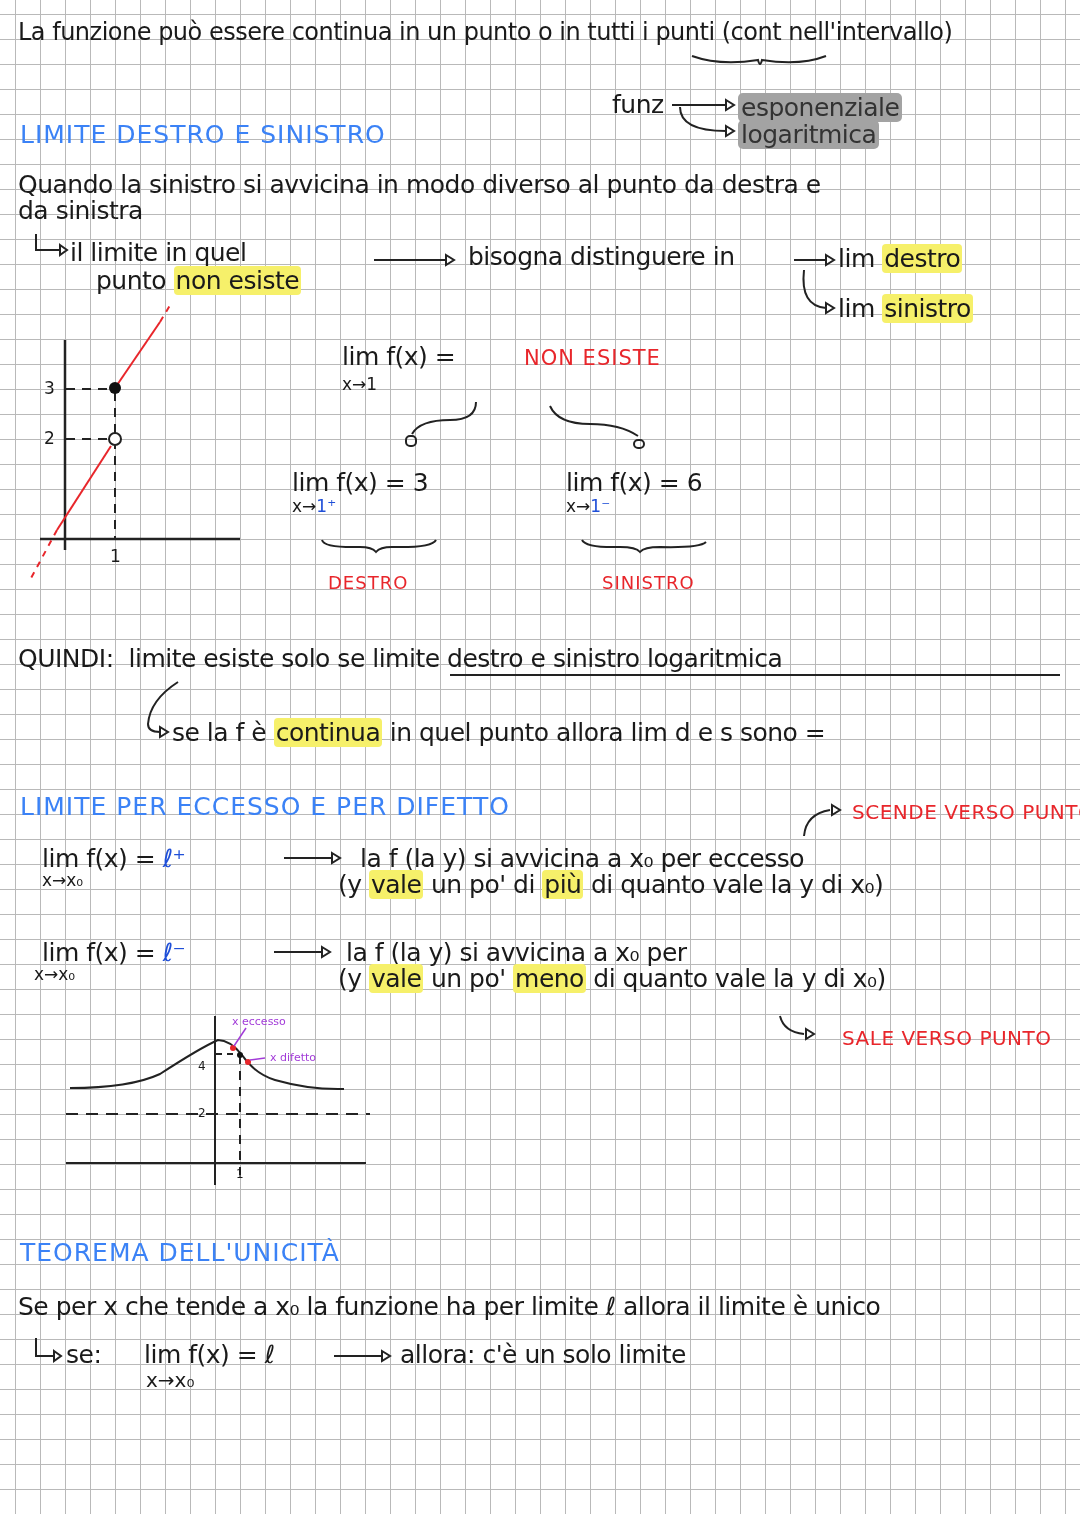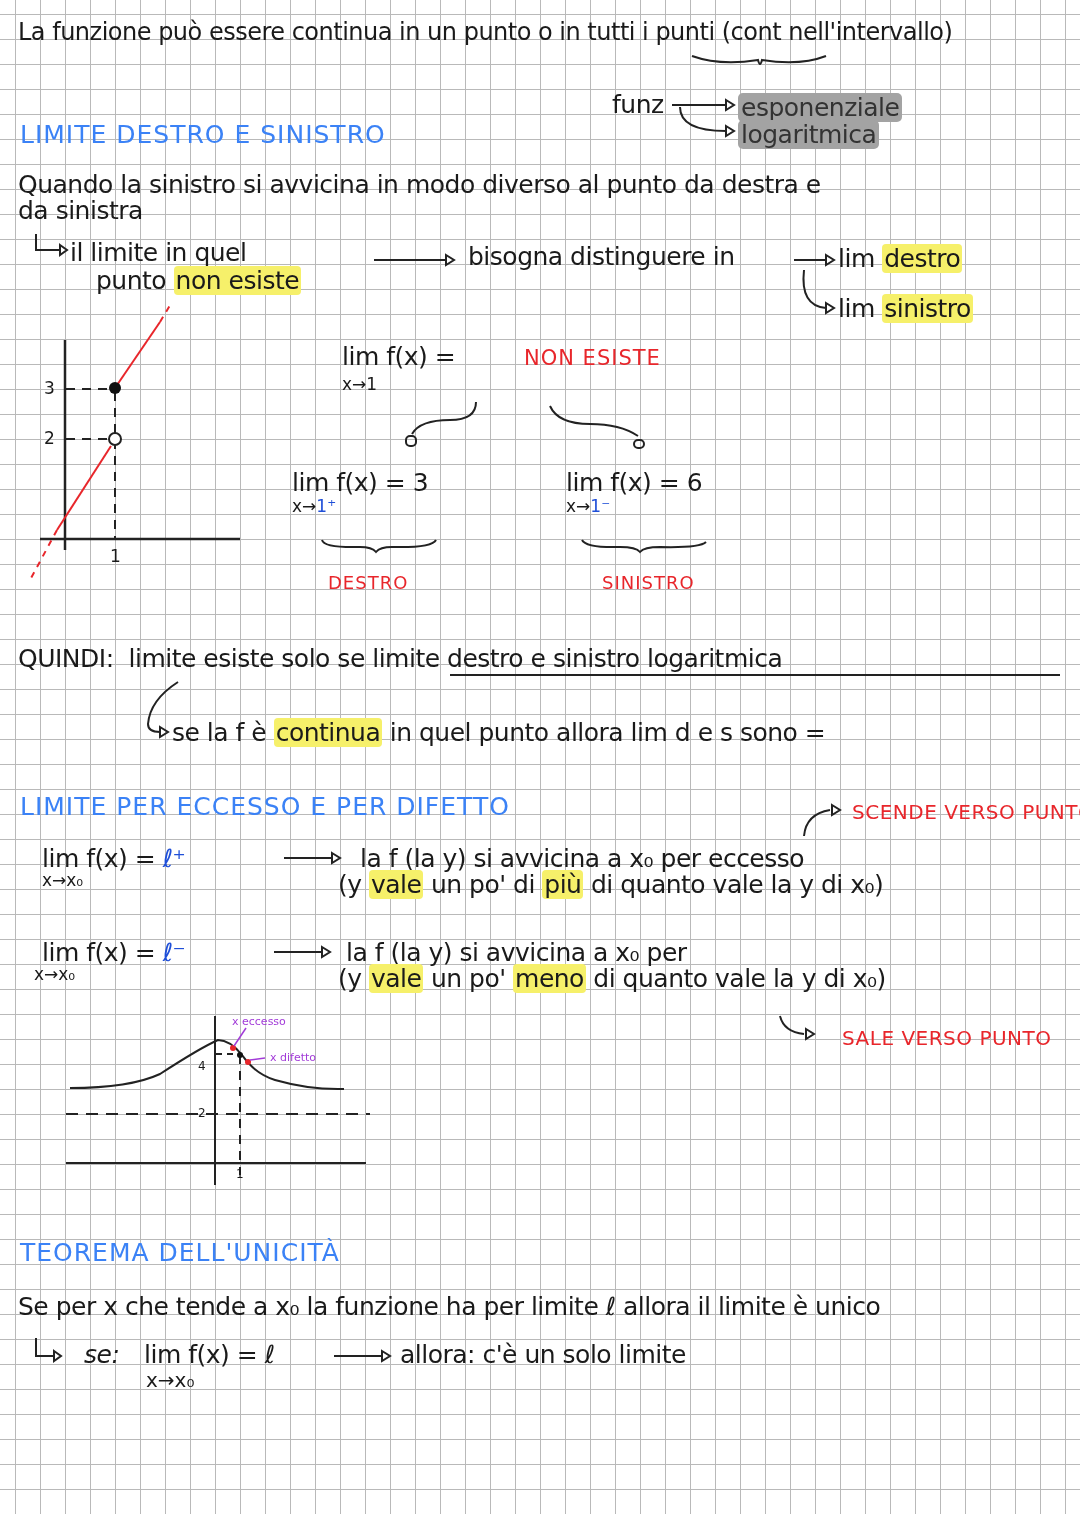--- a/index.html
+++ b/index.html
@@ -163,20 +163,20 @@
 <div class="t" style="left:198px;top:1060px;font-size:12px;">4</div>
 <div class="t" style="left:198px;top:1107px;font-size:12px;">2</div>
 <div class="t" style="left:236px;top:1168px;font-size:12px;">1</div>
 
 <div class="t head" style="left:20px;top:1240px;">TEOREMA DELL'UNICITÀ</div>
 <div class="t hand" style="left:18px;top:1294px;">Se per x che tende a x₀ la funzione ha per limite ℓ allora il limite è unico</div>
 <svg style="left:30px;top:1336px;" width="40" height="30">
     <path d="M6 2 V20 H24" stroke="#222" stroke-width="2" fill="none"></path>
     <path d="M24 15 L31 20 L24 25 Z" fill="none" stroke="#222" stroke-width="2"></path>
   </svg>
-<div class="t hand" style="left:84px;top:1342px;font-style:italic;">se:</div>
+<div class="t hand" style="left:66px;top:1342px;">se:</div>
 <div class="t hand" style="left:144px;top:1342px;">lim f(x) = ℓ</div>
 <div class="t small" style="left:146px;top:1370px;">x→x₀</div>
 <svg style="left:330px;top:1346px;" width="70" height="20">
     <path d="M4 10 H52" stroke="#222" stroke-width="2"></path>
     <path d="M52 5 L60 10 L52 15 Z" fill="none" stroke="#222" stroke-width="2"></path>
   </svg>
 <div class="t hand" style="left:400px;top:1342px;">allora: c'è un solo limite</div>
 
 </body></html>

